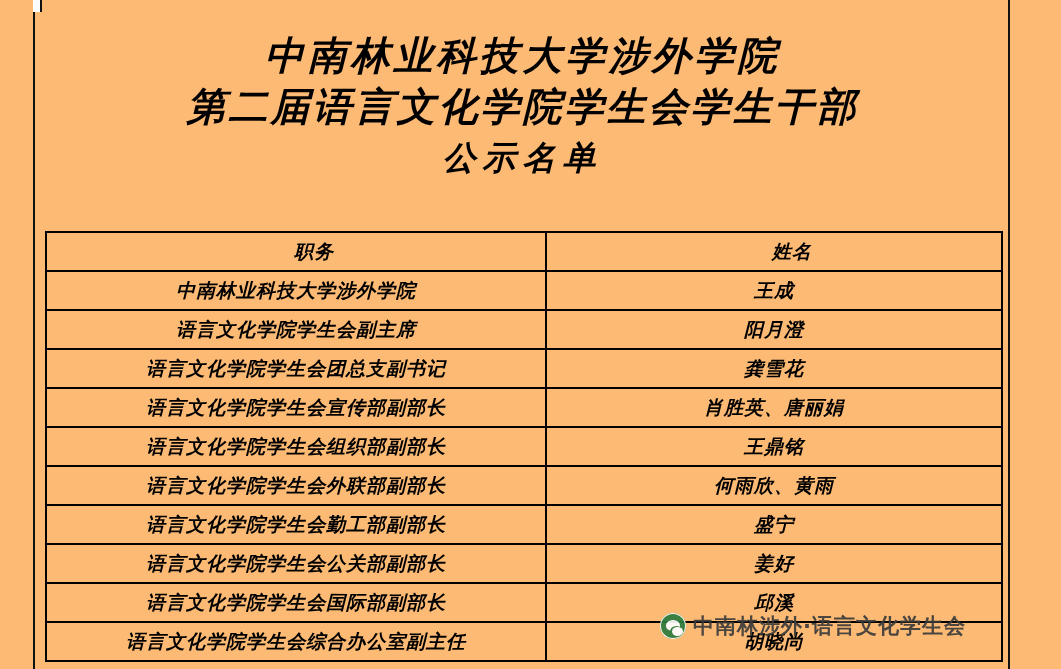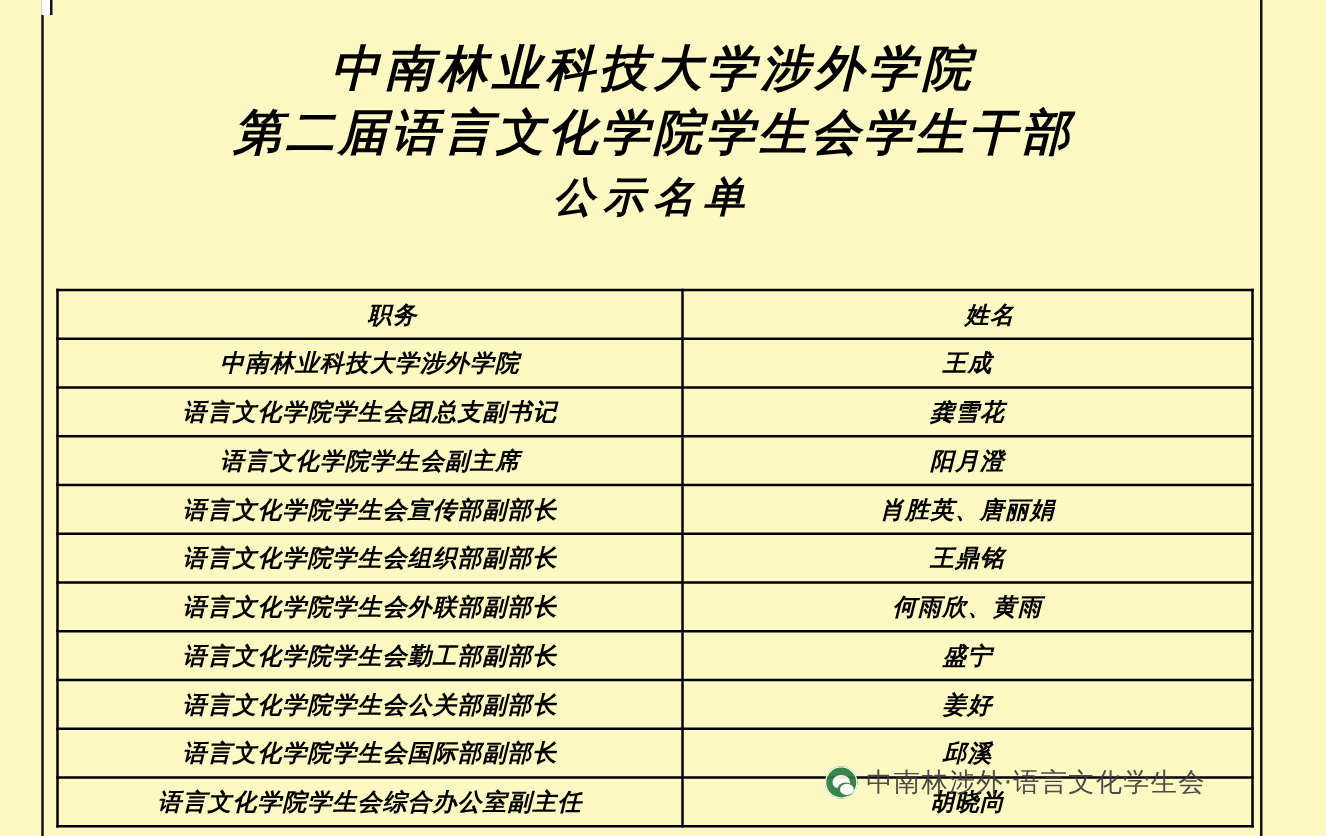--- a/index.html
+++ b/index.html
@@ -12,21 +12,21 @@
     height: 669px;
     overflow: hidden;
     font-family: "DejaVu Serif", serif;
     color: #000000;
   }
 
   .page {
     position: relative;
     width: 1061px;
     height: 669px;
-    background: #fef9c3;
+    background: #fdba74;
     box-sizing: border-box;
   }
 
   
   .outer-frame {
     position: absolute;
     left: 33px;
     top: -10px;
     width: 977px;
     height: 700px;
@@ -131,21 +131,21 @@
     position: absolute;
     left: 12px; top: 14px;
     width: 11px; height: 9px;
     border-radius: 50%;
     background: #ffffff;
     box-shadow: -1px 0 0 1px #2c7b3f;
   }
   .wm-text {
     font-family: "DejaVu Sans", sans-serif;
     font-style: normal;
-    font-weight: 400;
+    font-weight: 700;
     font-size: 21px;
     color: #3c3c3c;
     letter-spacing: 1px;
     white-space: nowrap;
   }
 
   
   .top-notch {
     position: absolute;
     left: 33px;
@@ -182,26 +182,26 @@
           <th>职务</th>
           <th>姓名</th>
         </tr>
       </thead>
       <tbody>
         <tr>
           <td>中南林业科技大学涉外学院</td>
           <td>王成</td>
         </tr>
         <tr>
+          <td>语言文化学院学生会副主席</td>
+          <td>阳月澄</td>
+        </tr>
+        <tr>
           <td>语言文化学院学生会团总支副书记</td>
           <td>龚雪花</td>
-        </tr>
-        <tr>
-          <td>语言文化学院学生会副主席</td>
-          <td>阳月澄</td>
         </tr>
         <tr>
           <td>语言文化学院学生会宣传部副部长</td>
           <td>肖胜英、唐丽娟</td>
         </tr>
         <tr>
           <td>语言文化学院学生会组织部副部长</td>
           <td>王鼎铭</td>
         </tr>
         <tr>

